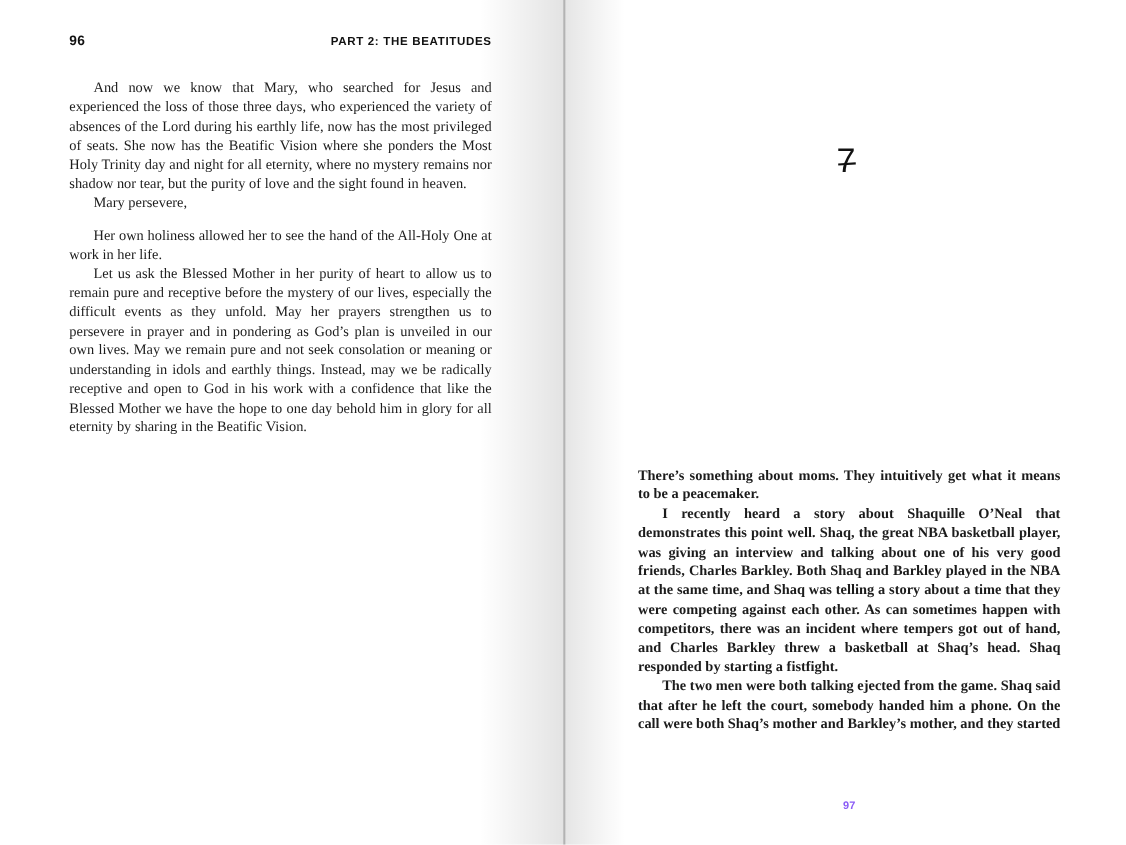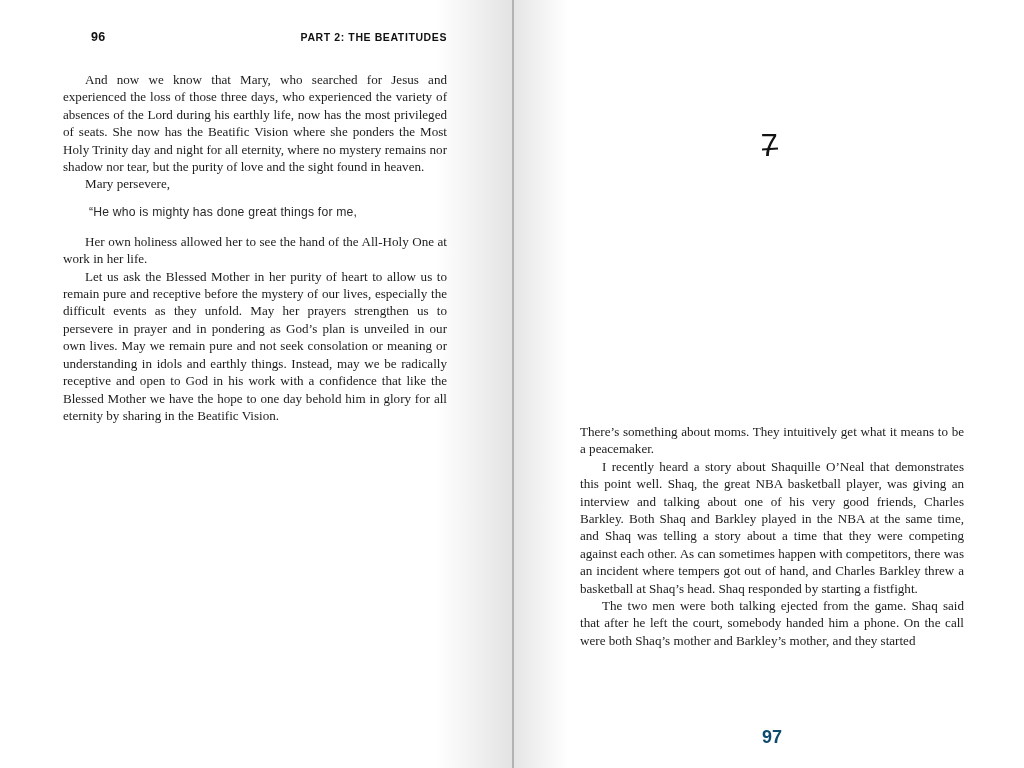--- a/index.html
+++ b/index.html
@@ -25,21 +25,21 @@
   .page { position:absolute; top:0; height:768px; }
   .page-left  { left:0;    width:512px; }
   .page-right { left:514px; width:510px; }
 
   
   .left-header {
     position:absolute; top:30px; left:63px; width:384px;
     display:flex; justify-content:space-between; align-items:baseline;
     font-family:"Liberation Sans", sans-serif; font-weight:700; color:#111;
   }
-  .folio-left { font-size:12.5px; letter-spacing:0.3px;margin-left:28px; }
+  .folio-left { font-size:12.5px; letter-spacing:0.3px; }
   .running-header { font-size:10.5px; letter-spacing:0.6px; }
 
   .body-text {
     font-family:"Liberation Serif", serif;
     font-size:13.1px; line-height:17.4px; color:#1c1c1c;
     text-align:justify;
   }
   .left-body { position:absolute; top:71px; left:63px; width:384px; }
   .body-text p { text-indent:22px; }
   .body-text p.no-indent { text-indent:0; }
@@ -67,44 +67,43 @@
     position:absolute; top:197px; left:0; width:100%;
     text-align:center; color:#161616;
     font-family:"Liberation Sans", sans-serif; font-weight:700;
   }
   .title-line {
     font-size:47px; line-height:45px; white-space:nowrap;
     letter-spacing:0.5px;
     transform:scale(0.66, 1.06); transform-origin:center center;
   }
 
-  .right-body { position:absolute; top:423px; left:66px; width:384px; }
+  .right-body { position:absolute; top:423px; left:66px; width:384px;font-weight:bold; }
 
   .folio-right {
     position:absolute; top:727px; left:66px; width:384px; text-align:center;
     font-family:"Liberation Sans", sans-serif; font-weight:700;
-    font-size:18px; color:#0c4a6e;
+    font-size:10px; color:#8b5cf6;
   }
 </style>
 </head>
 <body>
 
 <div class="spread">
 
   <section class="page page-left">
     <header class="left-header">
       <span class="folio-left">96</span>
       <span class="running-header">PART 2: THE BEATITUDES</span>
     </header>
 
     <div class="body-text left-body">
       <p>And now we know that Mary, who searched for Jesus and experienced the loss of those three days, who experienced the variety of absences of the Lord during his earthly life, now has the most privileged of seats. She now has the Beatific Vision where she ponders the Most Holy Trinity day and night for all eternity, where no mystery remains nor shadow nor tear, but the purity of love and the sight found in heaven.</p>
       <p>Mary persevere,</p>
       <div class="quote">
-        <div>“He who is mighty has done great things for me,</div>
       </div>
       <p>Her own holiness allowed her to see the hand of the All-Holy One at work in her life.</p>
       <p>Let us ask the Blessed Mother in her purity of heart to allow us to remain pure and receptive before the mystery of our lives, especially the difficult events as they unfold. May her prayers strengthen us to persevere in prayer and in pondering as God’s plan is unveiled in our own lives. May we remain pure and not seek consolation or meaning or understanding in idols and earthly things. Instead, may we be radically receptive and open to God in his work with a confidence that like the Blessed Mother we have the hope to one day behold him in glory for all eternity by sharing in the Beatific Vision.</p>
     </div>
   </section>
 
   <div class="gutter-shadow-left"></div>
   <div class="spine-line"></div>
   <div class="gutter-shadow-right"></div>
 

